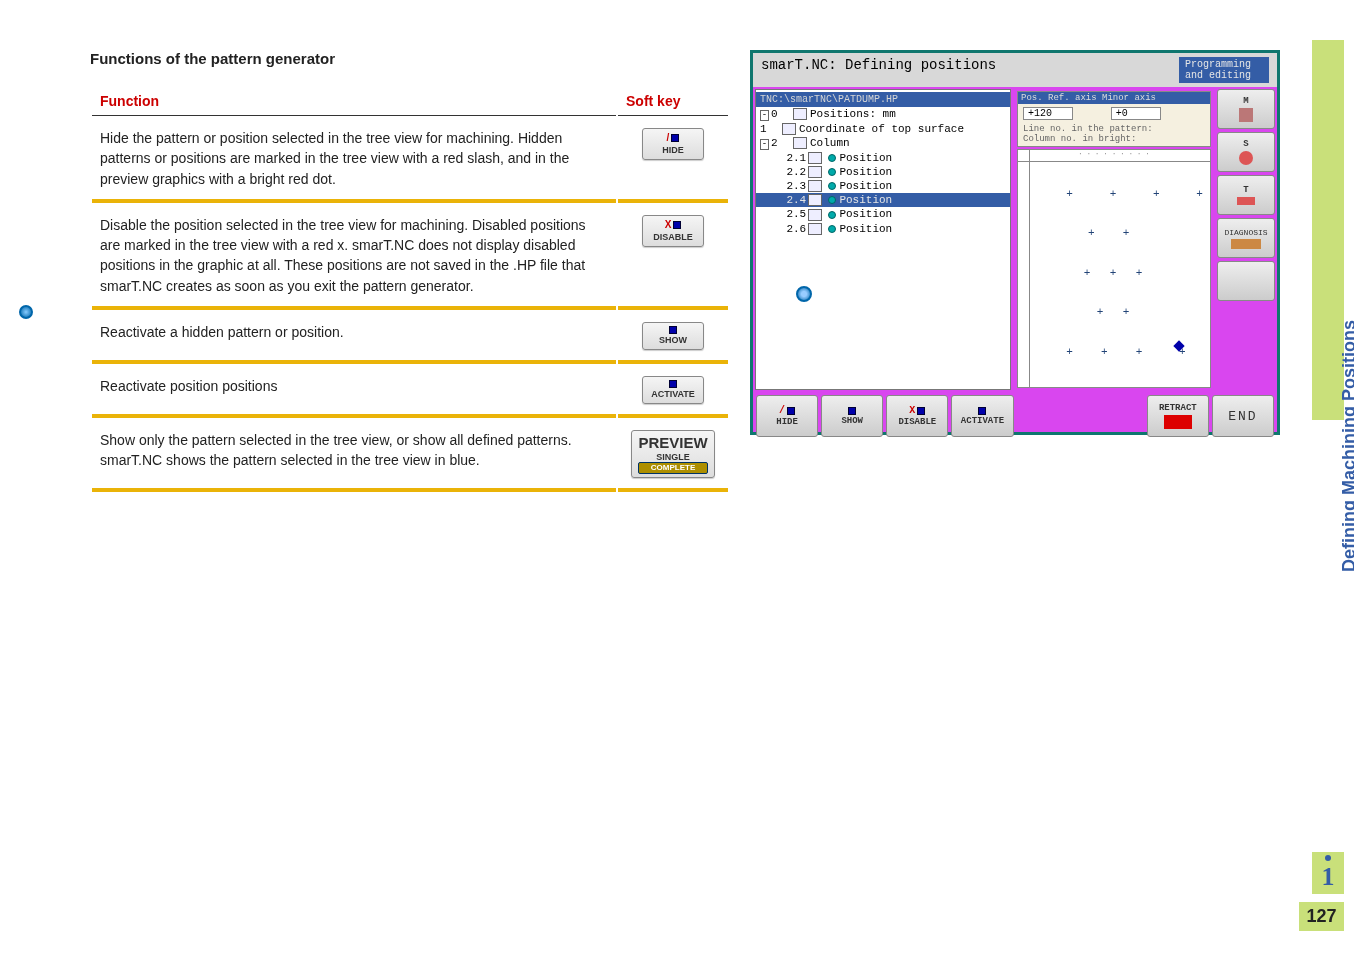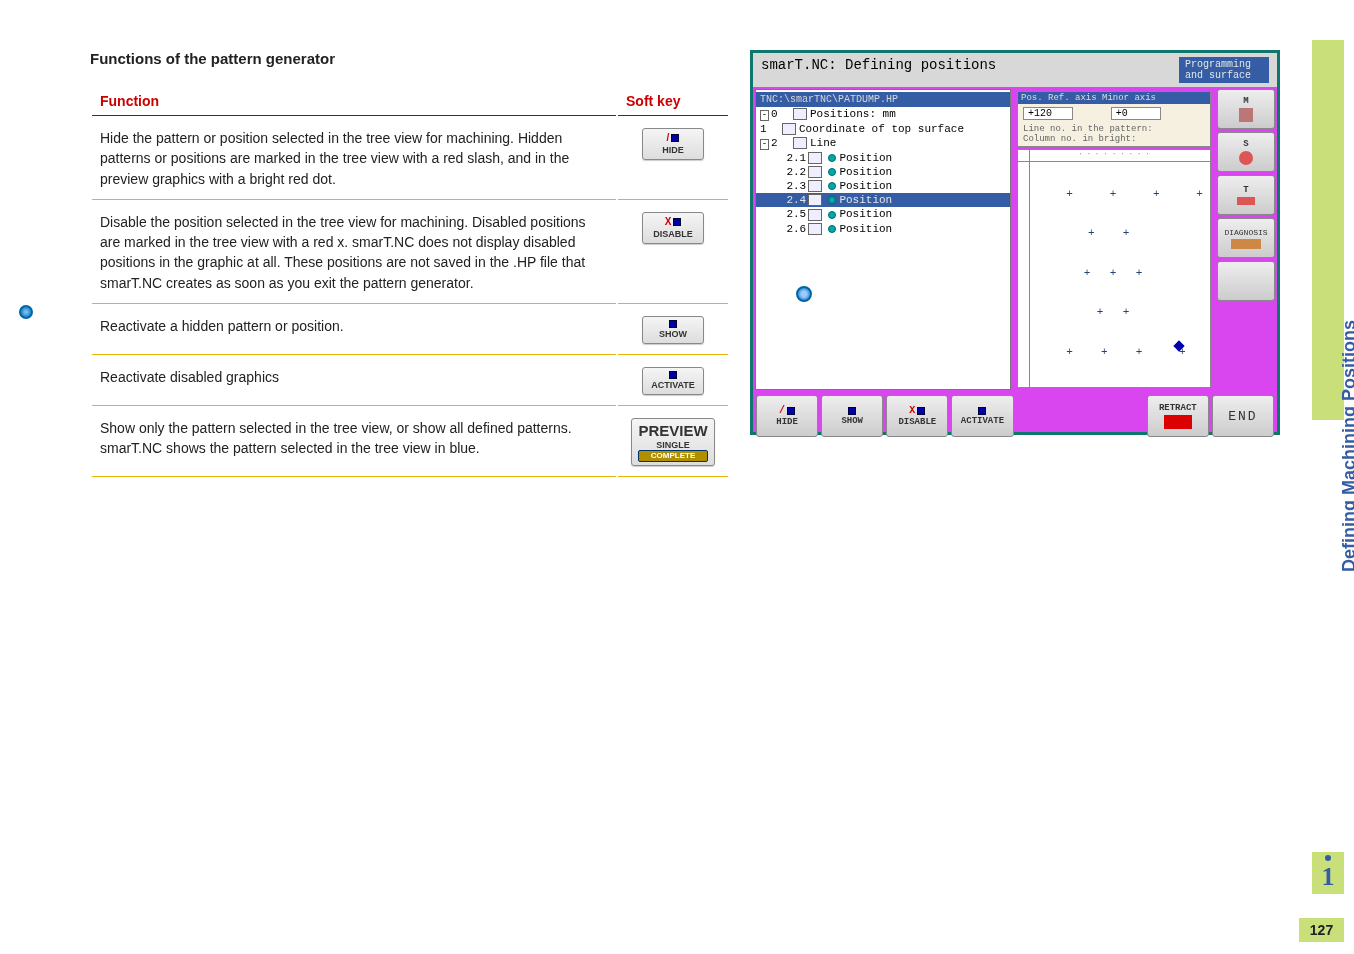--- a/index.html
+++ b/index.html
@@ -37,21 +37,21 @@
       color: #c00;
       font-weight: bold;
       padding: 6px 0 6px 8px;
       border-bottom: 1px solid #333;
       font-size: 14px;
     }
     .func-table th:last-child { text-align: left; width: 110px;}
     .func-table td {
       vertical-align: top;
       padding: 10px 8px 10px 8px;
-      border-bottom: 1px solid #eab308;
+      border-bottom: 4px solid #eab308;
       line-height: 1.45;
       font-size: 14px;
     }
     .func-table td:last-child { text-align: center; width: 110px;}
     .softkey-btn {
       display: inline-block;
       border: 1px solid #888;
       background: linear-gradient(#f5f5f5,#ddd);
       border-radius: 3px;
       padding: 3px 6px;
@@ -235,26 +235,26 @@
     }
     .info-icon .dot {
       display:block;
       width:6px;height:6px;border-radius:50%;
       background:#345da6;
       margin: 0 auto 1px;
     }
     .page-num {
       position:absolute;
       right: 10px;
-      bottom: 12px;
+      bottom: 23px;
       background: #c9e07a;
       width: 45px;
       text-align: center;
       font-weight: bold;
-      font-size: 14px;
+      font-size: 18px;
       padding: 4px 0;
     }
   </style>
 </head>
 <body>
 
 <div class="page">
   <div class="left-col">
     <div class="section-title">Functions of the pattern generator</div>
     <table class="func-table">
@@ -279,49 +279,49 @@
                   <span class="dot-blue"></span>
                 </span><div>DISABLE</div></div></td>
           </tr>
           <tr>
             <td>Reactivate a hidden pattern or position.</td>
             <td><div class="softkey-btn"><span class="softkey-icon-row">
                   <span class="dot-blue"></span>
                 </span><div>SHOW</div></div></td>
           </tr>
           <tr>
-            <td>Reactivate disabled graphics</td>
+            <td>Reactivate position positions</td>
             <td><div class="softkey-btn"><span class="softkey-icon-row">
                   <span class="dot-blue"></span>
                 </span><div>ACTIVATE</div></div></td>
           </tr>
           <tr>
             <td>Show only the pattern selected in the tree view, or show all defined patterns. smarT.NC shows the pattern selected in the tree view in blue.</td>
             <td><div class="softkey-btn"><div style="font-size:15px;font-weight:bold">PREVIEW</div><div style="font-size:9px;font-weight:bold">SINGLE</div><div class="complete-btn">COMPLETE</div></div></td>
           </tr>
         </tbody>
     </table>
   </div>
 
   <div class="right-col">
     <div class="screenshot">
       <div class="screen-title">
         <span>smarT.NC: Defining positions</span>
         <span class="screen-title-right">
           <span>Programming</span><br>
-          <span>and surface</span>
+          <span>and editing</span>
         </span>
       </div>
       <div class="screen-body">
         <div class="tree-panel">
           <div class="tree-header">TNC:\smarTNC\PATDUMP.HP</div>
           <div id="tree-rows">
               <div class="tree-row"><span style="border:1px solid #666;width:9px;display:inline-block;text-align:center;font-size:9px;line-height:9px;margin-right:2px">-</span><span style="display:inline-block;min-width:22px">0</span><span class="box"></span><span>Positions: mm</span></div>
               <div class="tree-row"> <span style="display:inline-block;min-width:22px">1</span><span class="box"></span><span>Coordinate of top surface</span></div>
-              <div class="tree-row"> <span style="border:1px solid #666;width:9px;display:inline-block;text-align:center;font-size:9px;line-height:9px;margin-right:2px">-</span><span style="display:inline-block;min-width:22px">2</span><span class="box"></span><span>Line</span></div>
+              <div class="tree-row"> <span style="border:1px solid #666;width:9px;display:inline-block;text-align:center;font-size:9px;line-height:9px;margin-right:2px">-</span><span style="display:inline-block;min-width:22px">2</span><span class="box"></span><span>Column</span></div>
               <div class="tree-row">&nbsp;&nbsp;&nbsp;&nbsp;<span style="display:inline-block;min-width:22px">2.1</span><span class="box"></span><span class="dotb"></span><span>Position</span></div>
               <div class="tree-row">&nbsp;&nbsp;&nbsp;&nbsp;<span style="display:inline-block;min-width:22px">2.2</span><span class="box"></span><span class="dotb"></span><span>Position</span></div>
               <div class="tree-row">&nbsp;&nbsp;&nbsp;&nbsp;<span style="display:inline-block;min-width:22px">2.3</span><span class="box"></span><span class="dotb"></span><span>Position</span></div>
               <div class="tree-row sel">&nbsp;&nbsp;&nbsp;&nbsp;<span style="display:inline-block;min-width:22px">2.4</span><span class="box"></span><span class="dotb"></span><span>Position</span></div>
               <div class="tree-row">&nbsp;&nbsp;&nbsp;&nbsp;<span style="display:inline-block;min-width:22px">2.5</span><span class="box"></span><span class="dotb"></span><span>Position</span></div>
               <div class="tree-row">&nbsp;&nbsp;&nbsp;&nbsp;<span style="display:inline-block;min-width:22px">2.6</span><span class="box"></span><span class="dotb"></span><span>Position</span></div>
               <div style="position: relative; margin: 50px 0px 0px 40px; width: 16px; height: 16px; border: 2px solid rgb(0, 102, 170); border-radius: 50%; background: radial-gradient(rgb(153, 204, 255) 30%, rgb(0, 102, 170));"></div>
             </div>
         </div>
         <div class="right-stack">

